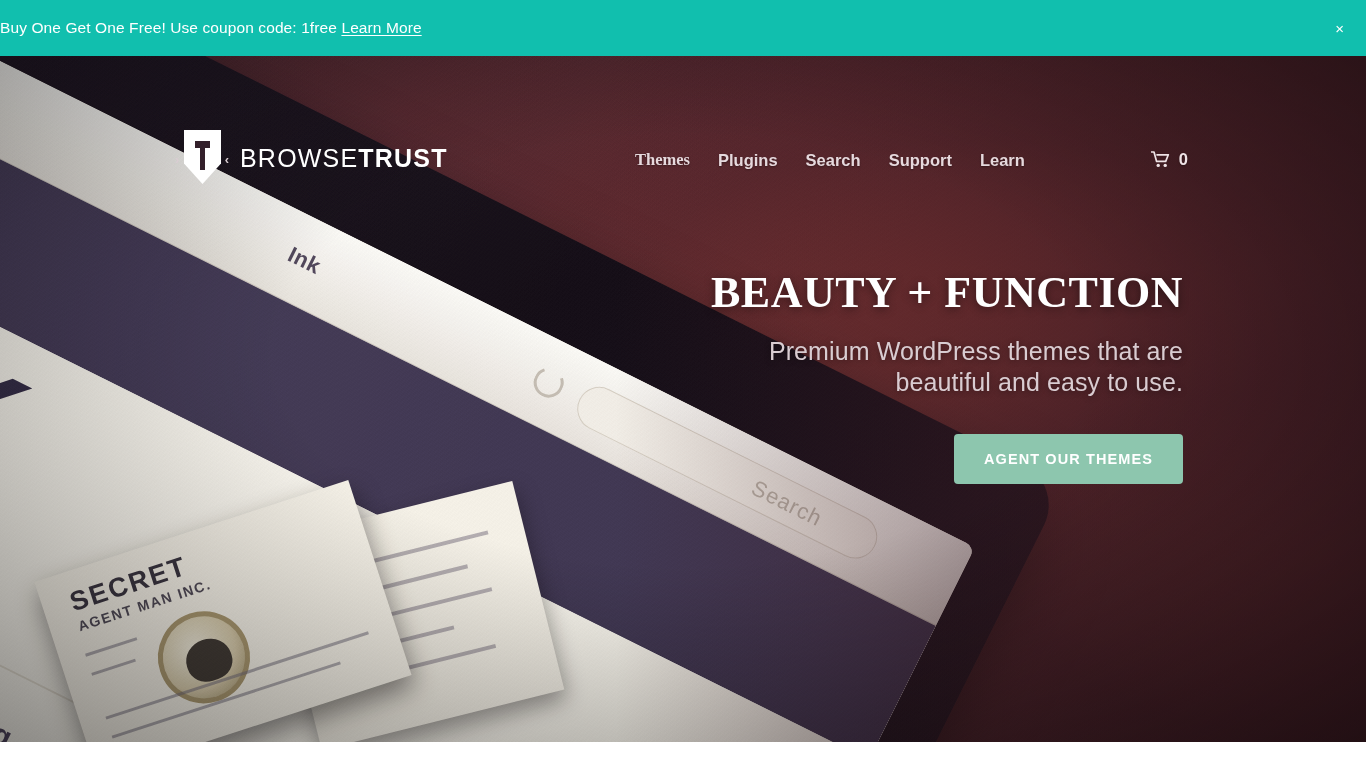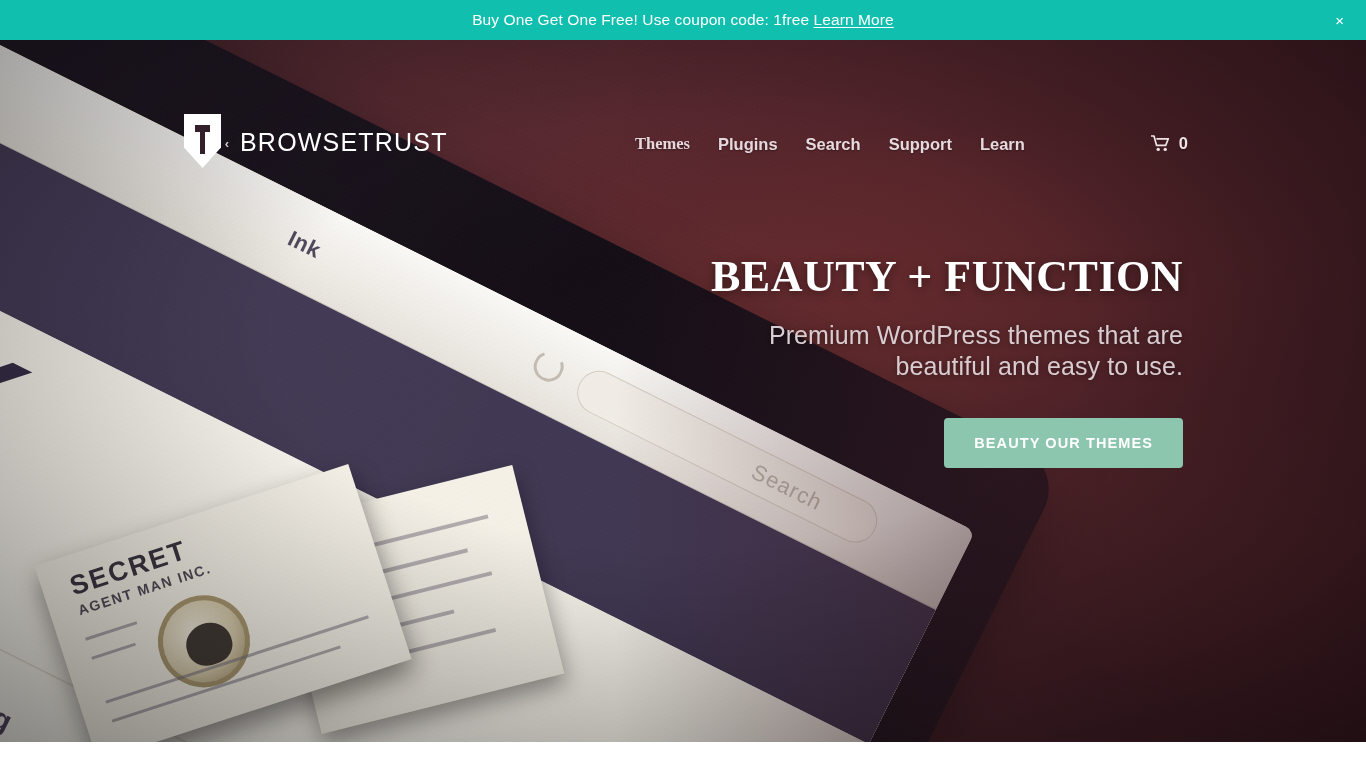--- a/index.html
+++ b/index.html
@@ -6,23 +6,23 @@
   html, body {
     width:1366px; height:768px; overflow:hidden;
     background:#ffffff;
     font-family:"Liberation Sans", sans-serif;
     -webkit-font-smoothing:antialiased;
   }
 
   
   .promo-bar{
     position:relative;
-    height:40px; width:100%;
+    height:56px; width:100%;
     background:#11bfae;
-    display:flex; align-items:center; justify-content:center;
+    display:flex; align-items:center; 
   }
   .promo-text{
     color:#ffffff; font-size:15.5px; letter-spacing:.1px;
     white-space:nowrap;
   }
   .promo-link{
     color:#ffffff; text-decoration:underline; cursor:pointer;
     text-underline-offset:2px;
   }
   .promo-close{
@@ -211,21 +211,21 @@
     content:""; position:absolute; left:5px; top:7px;
     width:5px; height:22px; background:#33202b;
   }
   .tick{ position:absolute; top:22px; color:#d9cdd2; font-size:13px; font-weight:700; }
   .tick.l{ left:-3px; }
   .tick.r{ right:-3px; }
   .logo-text{
     font-size:25px; letter-spacing:1.2px; color:#ffffff; line-height:1;
   }
   .logo-text .light{ font-weight:300; }
-  .logo-text .bold{ font-weight:400; }
+  .logo-text .bold{ font-weight:700; }
 
   .main-nav{
     position:absolute; left:635px; top:94px;
     display:flex; gap:0; align-items:center;
   }
   .nav-item{
     color:#e6d9dd; font-size:16.5px; font-weight:700;
     cursor:pointer; white-space:nowrap;
     padding:0 14px;
     text-shadow:0 1px 2px rgba(0,0,0,.35);
@@ -371,18 +371,18 @@
     </div>
 
   </div>
 
   <div class="hero-copy">
     <h1 class="hero-title">BEAUTY + FUNCTION</h1>
     <p class="hero-sub">
       <span>Premium WordPress themes that are</span><br>
       <span>beautiful and easy to use.</span>
     </p>
-    <button class="hero-cta">BEAUTY OUR THEMES</button>
+    <button class="hero-cta">AGENT OUR THEMES</button>
   </div>
 
 </div>
 
 <div class="page-bottom"></div>
 
 </body></html>

